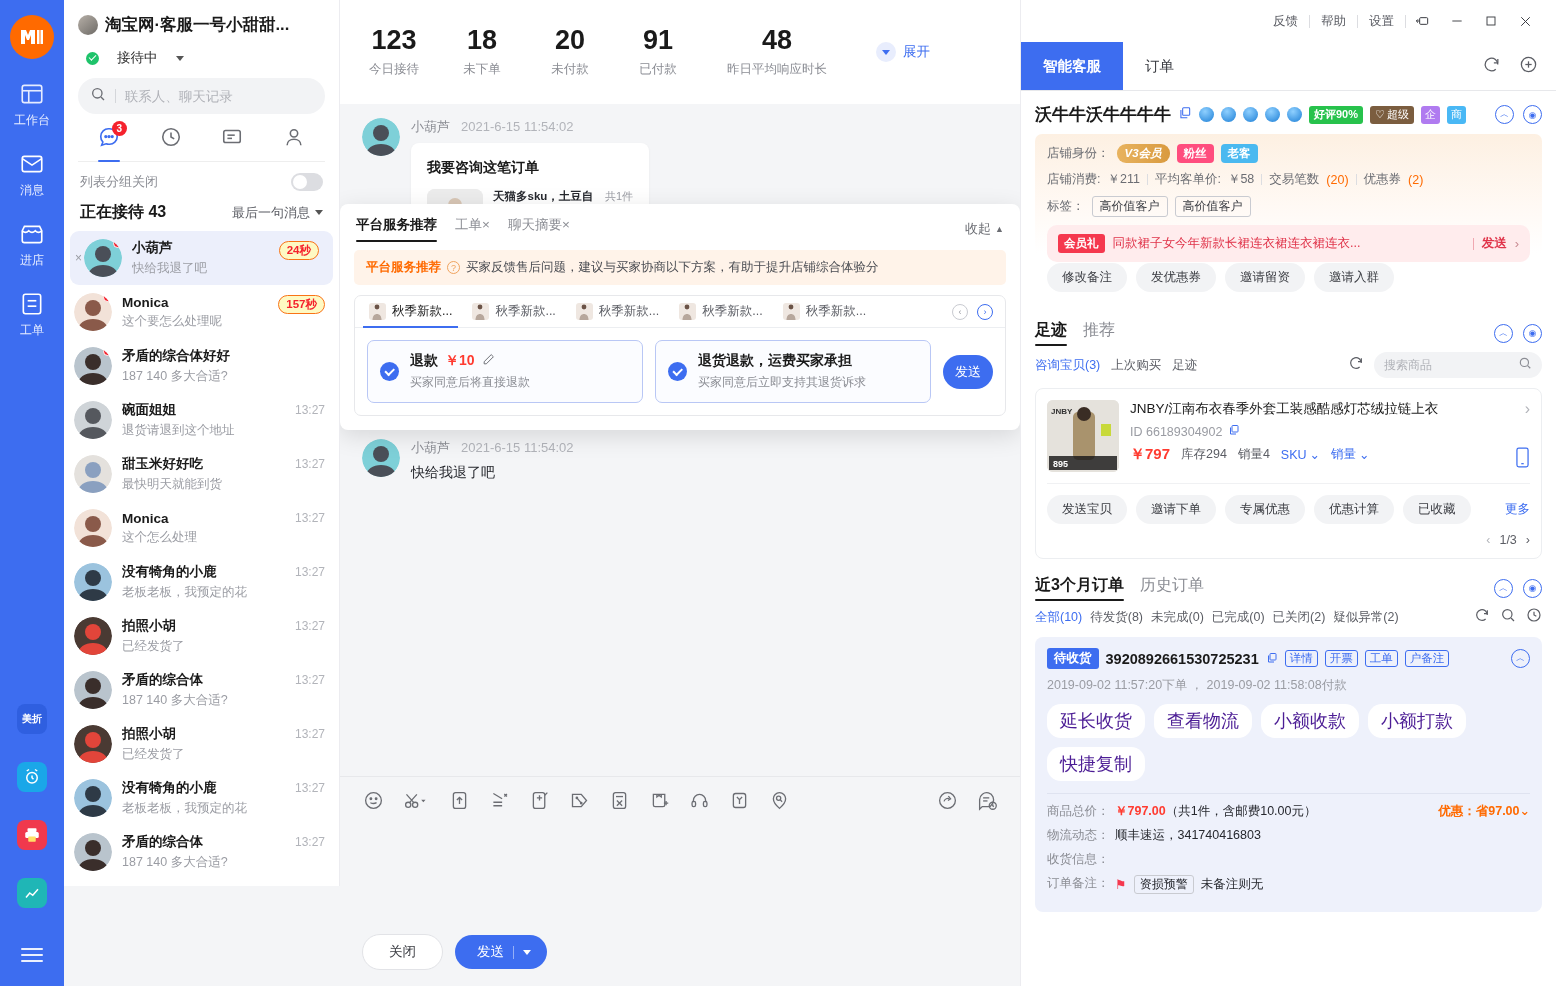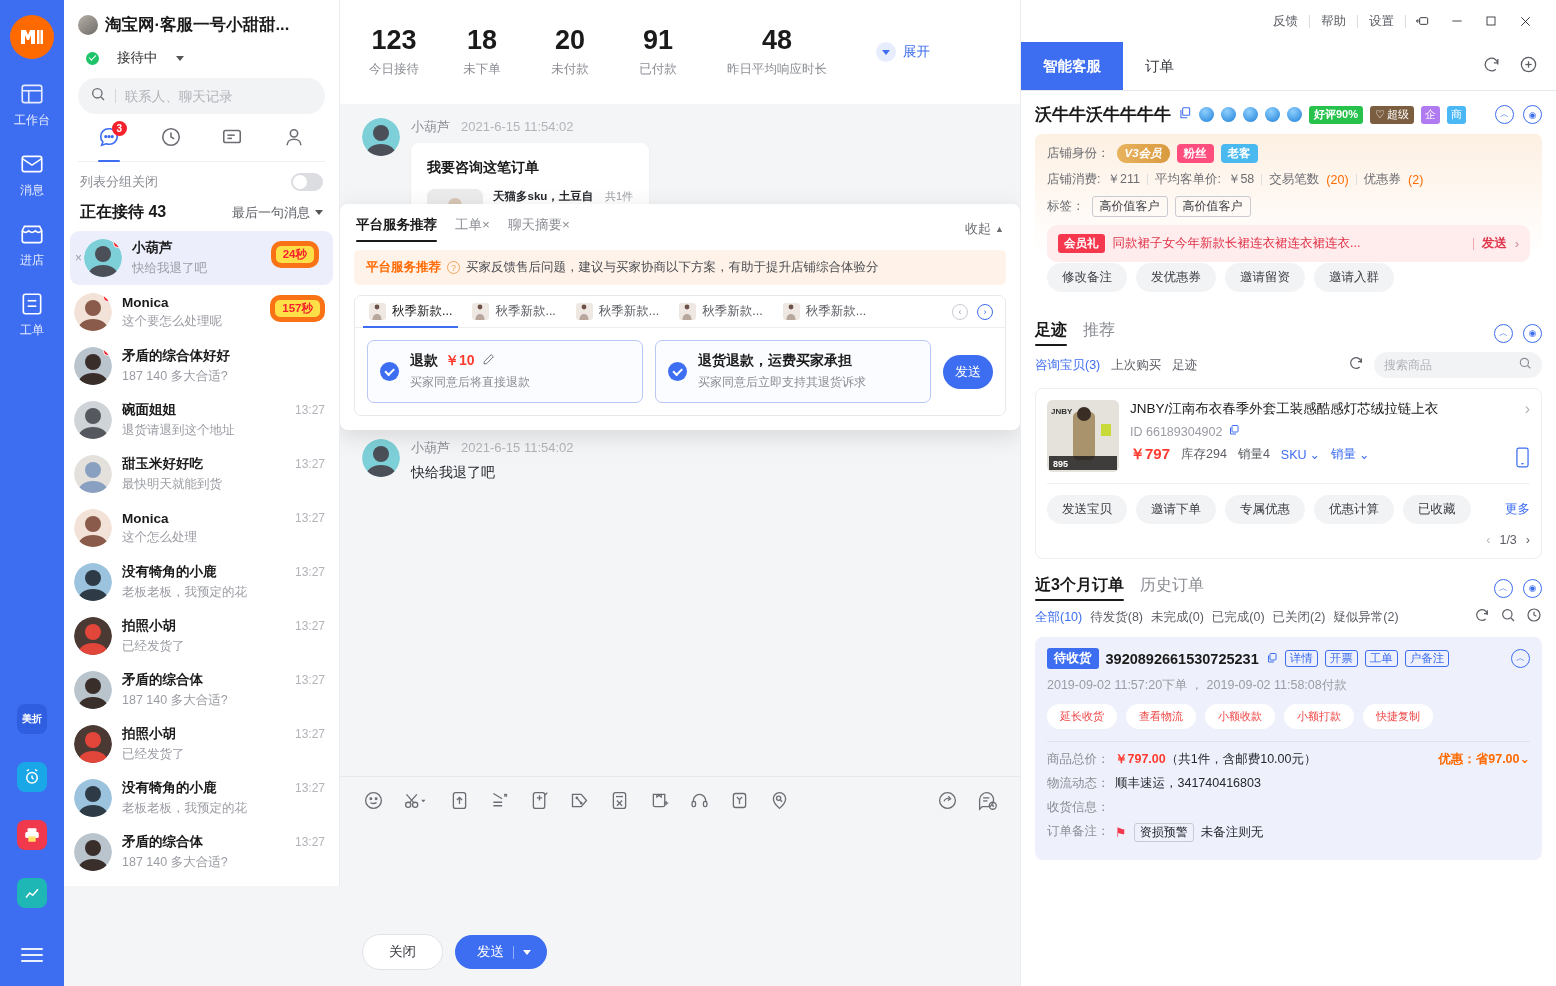--- a/index.html
+++ b/index.html
@@ -87,21 +87,21 @@
   .av { width: 38px; height: 38px; border-radius: 50%; flex: 0 0 38px; position: relative;
     overflow: hidden; }
   .av .rdot { position: absolute; right: 0px; top: 0px; width: 9px; height: 9px;
     border-radius: 50%; background: #f5222d; border: 1.5px solid #fff; z-index: 2;}
   .ci-mid { flex: 1; min-width: 0; }
   .ci-name { font-size: 13.5px; color: #1a1a1a; font-weight: 600; white-space: nowrap;
     overflow: hidden; text-overflow: ellipsis; }
   .ci-msg { font-size: 12.5px; color: #9a9ca3; margin-top: 3px; white-space: nowrap;
     overflow: hidden; text-overflow: ellipsis; }
   .ci-time { font-size: 12px; color: #b2b4ba; flex: 0 0 auto; align-self: flex-start; margin-top:2px;}
-  .ci-time.badge { background: #fde047; color: #f5222d; border: 5px solid #f97316;
+  .ci-time.badge { background: #fef9c3; color: #f5222d; border: 1px solid #f97316;
     border-radius: 10px; padding: 1px 7px; font-size: 11.5px; font-weight: 600; }
 
   
   .center { flex: 1; display: flex; flex-direction: column; height: 986px; position: relative;
     background: #f4f5f7; min-width: 0; }
   .stats { height: 104px; background: #fff; display: flex; align-items: center;
     padding-left: 10px; gap: 0; }
   .stat { width: 88px; text-align: center; }
   .stat.wide { width: 150px; }
   .stat .num { font-size: 27px; font-weight: 700; color: #1a1a1a; line-height: 1.05; }
@@ -292,22 +292,22 @@
 
   .ordercard2 { margin-top: 10px; background: #eef1fb; border-radius: 8px; padding: 11px 12px; }
   .oc2-head { display: flex; align-items: center; gap: 7px; }
   .stat-pill { background: #3d6df0; color: #fff; font-size: 12.5px; padding: 2px 7px;
     border-radius: 3px; font-weight: 600; }
   .oc2-id { font-size: 14.5px; font-weight: 700; color: #1a1a1a; }
   .linkbox { border: 1px solid #3d6df0; color: #3d6df0; font-size: 11.5px; border-radius: 3px;
     padding: 0px 4px; cursor:pointer; }
   .oc2-time { font-size: 12.5px; color: #9a9ca3; margin-top: 8px; }
   .oc2-acts { display: flex; gap: 9px; margin-top: 10px; flex-wrap: wrap;}
-  .oc2-act { background: #fff; border-radius: 14px; padding: 5px 13px; font-size: 11px;
-    color: #ef4444; cursor: pointer; }
+  .oc2-act { background: #fff; border-radius: 14px; padding: 5px 13px; font-size: 18px;
+    color: #4c1d95; cursor: pointer; }
   .oc2-lines { margin-top: 12px; border-top: 1px solid #dfe3f0; padding-top: 9px; }
   .ol { display: flex; font-size: 12.5px; margin-bottom: 7px; align-items: flex-start;}
   .ol-k { color: #8b8d94; flex: 0 0 68px; }
   .ol-v { color: #26282e; flex: 1; }
   .ol-v .red { color: #ff3b30; font-weight: 700; }
   .ol-right { color: #ff6a00; font-weight: 700; white-space: nowrap; }
   .flag { color: #f5384e; font-size: 13px; }
   .smallbox { border: 1px solid #c9cbd1; border-radius: 3px; padding: 0px 5px; font-size: 12px; }
 </style>
 </head>

